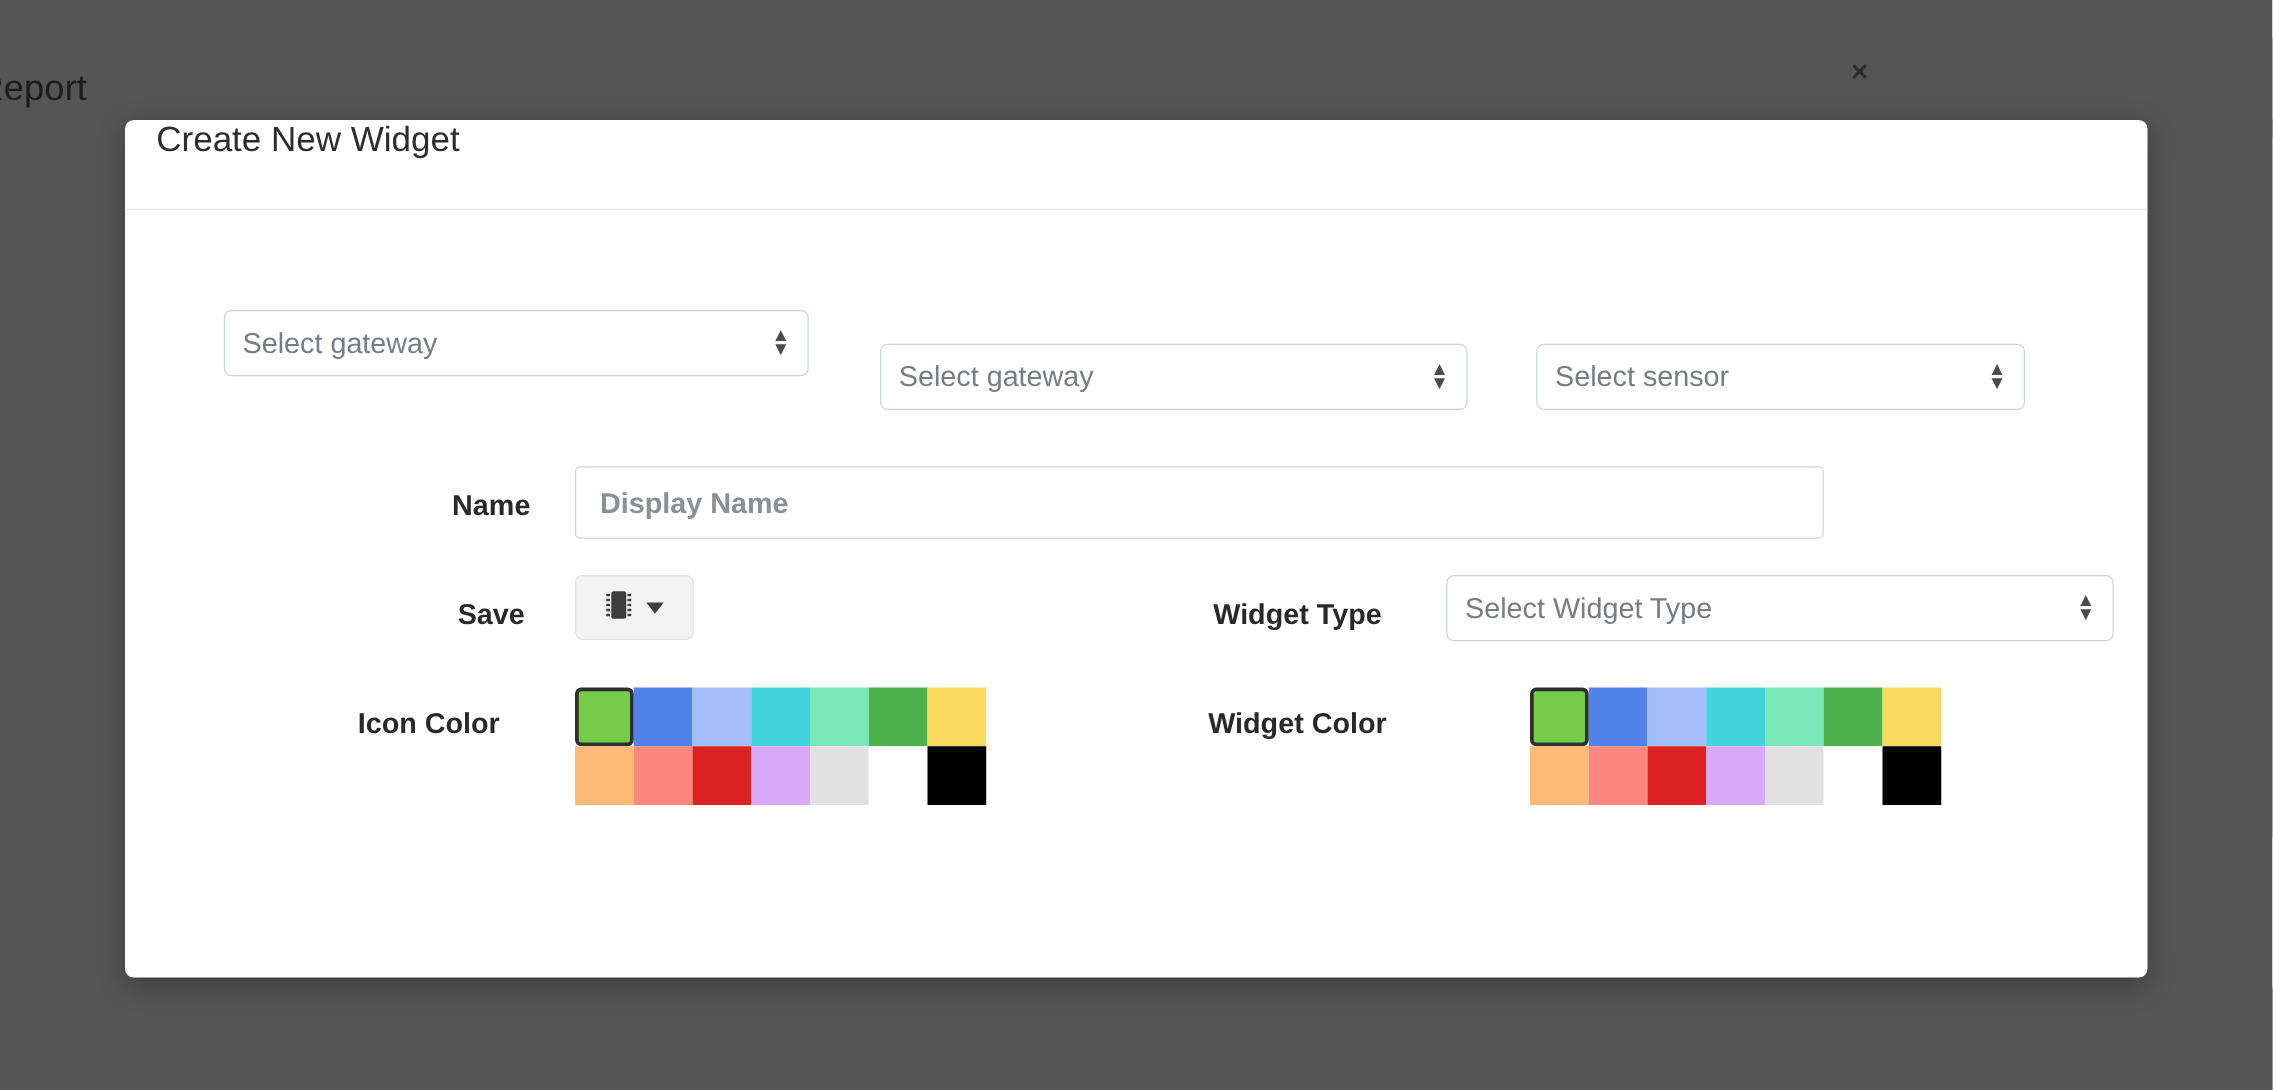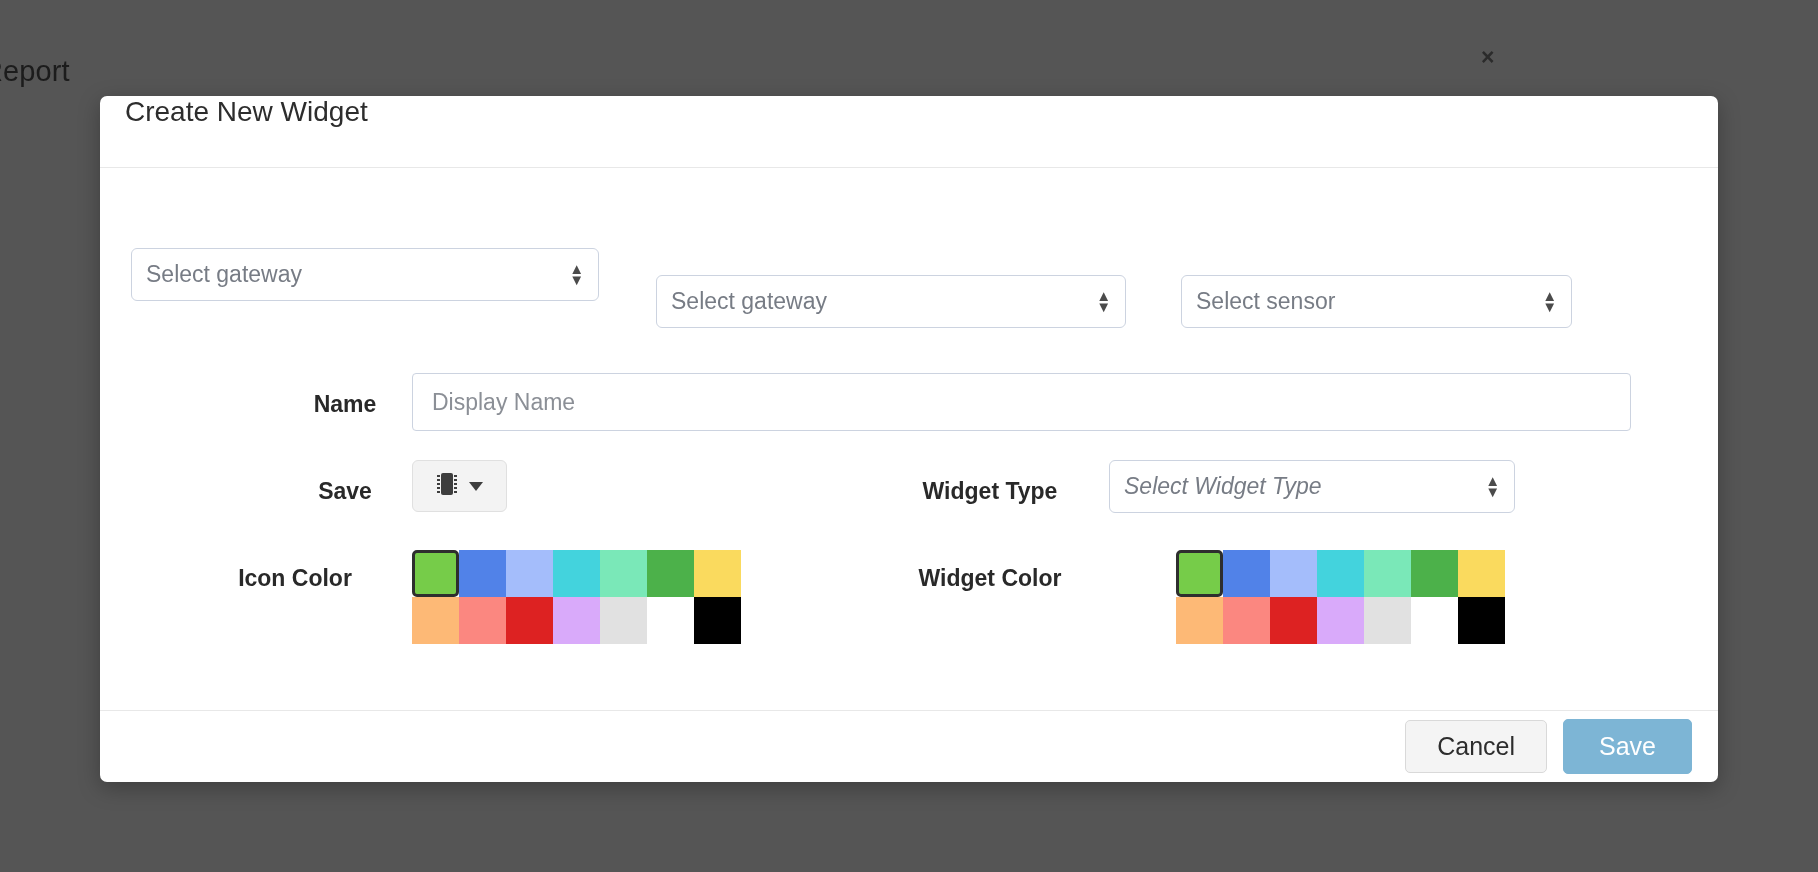--- a/index.html
+++ b/index.html
@@ -78,21 +78,21 @@
     width: 1618px; height: 686px;
     background: #ffffff; border-radius: 7px;
     box-shadow: 0 6px 22px rgba(0,0,0,0.28);
     overflow: hidden;
   }
   .modal-header {
     height: 72px; border-bottom: 1px solid #e8e8e8;
     display: flex; padding-left: 25px;
   }
   .modal-title { font-size: 28px; color: #2d2d2d; }
-  .modal-body { position: relative; height: 542px; }
+  .modal-body { position: relative; height: 542px; margin-left: 48px; }
   .modal-footer {
     height: 71px; border-top: 1px solid #e8e8e8;
     display: flex; align-items: center; justify-content: flex-end;
     padding-right: 26px; gap: 16px;
   }
 
   
   .sel {
     position: absolute;
     border: 1px solid #ccd3e0; border-radius: 6px;
@@ -115,43 +115,44 @@
     text-align: center;
   }
   .lbl-name   { left: 180px; top: 223px; width: 130px; }
   .lbl-icon   { left: 180px; top: 310px; width: 130px; }
   .lbl-ic-col { left: 80px;  top: 397px; width: 230px; }
   .lbl-wtype  { left: 780px; top: 310px; width: 220px; }
   .lbl-wcol   { left: 780px; top: 397px; width: 220px; }
 
   .name-input {
     position: absolute; left: 312px; top: 205px;
-    width: 1219px; height: 58px;
+    width: 999px; height: 58px;
     border: 1px solid #ccd3e0; border-radius: 4px;
     background: #fff; padding: 0 19px;
     font-size: 23px; color: #ec4899;
     font-family: "Liberation Sans", sans-serif;
+    font-weight: bold;
   }
   .name-input::placeholder { color: #8b8f96; opacity: 1; }
 
   .icon-picker {
     position: absolute; left: 312px; top: 292px;
     width: 95px; height: 52px;
     background: #f3f3f3; border: 1px solid #e0e0e0; border-radius: 6px;
     display: flex; align-items: center; justify-content: center; gap: 11px;
   }
   .chip-svg { width: 22px; height: 26px; }
   .dn-caret {
     width: 0; height: 0;
     border-left: 7px solid transparent; border-right: 7px solid transparent;
     border-top: 9px solid #3d3d3d;
   }
 
   .sel-wtype {
-    left: 1009px; top: 292px; width: 406px; height: 53px; font-style: italic;
+    left: 1009px; top: 292px; width: 534px; height: 53px;
   }
 
   .swatch-grid {
     position: absolute;
     display: grid; grid-template-columns: repeat(7, 47px);
     grid-template-rows: 47px 47px;
   }
   .sw-icon   { left: 312px;  top: 382px; }
   .sw-widget { left: 1076px; top: 382px; }
   .sw { width: 47px; height: 47px; }
@@ -339,18 +340,14 @@
           <div class="sw" style="background: rgb(251, 135, 128);"></div>
           <div class="sw" style="background: rgb(221, 34, 34);"></div>
           <div class="sw" style="background: rgb(217, 170, 250);"></div>
           <div class="sw" style="background: rgb(225, 225, 225);"></div>
           <div class="sw" style="background: rgb(255, 255, 255);"></div>
           <div class="sw" style="background: rgb(0, 0, 0);"></div>
         </div>
 
     </div>
 
-    <div class="modal-footer">
-      <button class="btn btn-cancel">Cancel</button>
-      <button class="btn btn-save">Save</button>
-    </div>
   </div>
 </div>
 
 </body></html>

